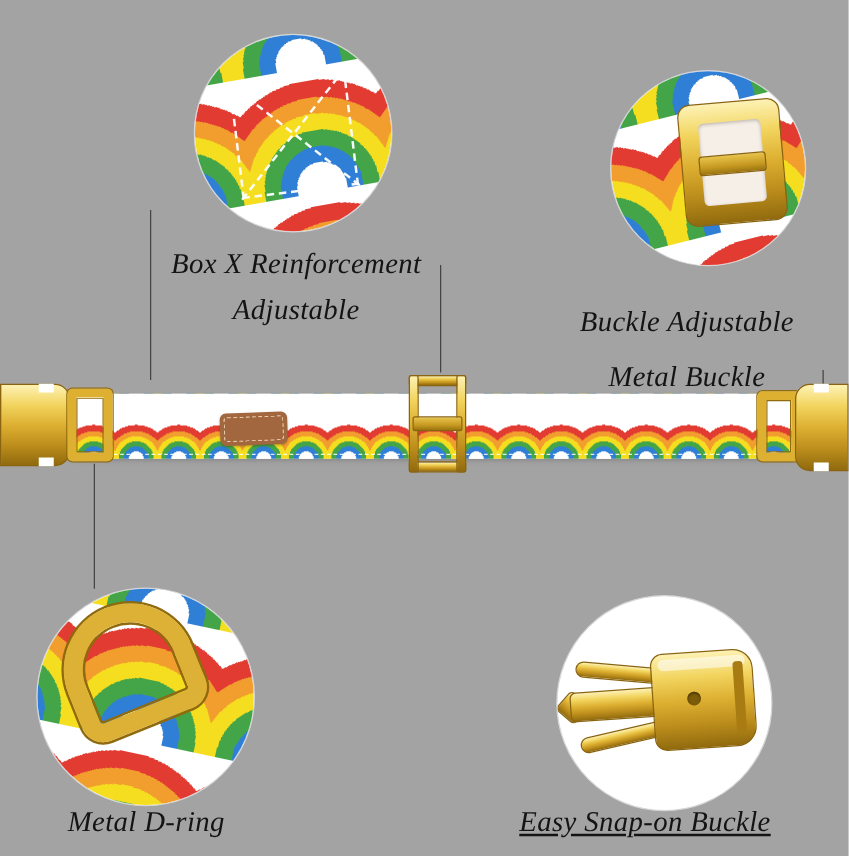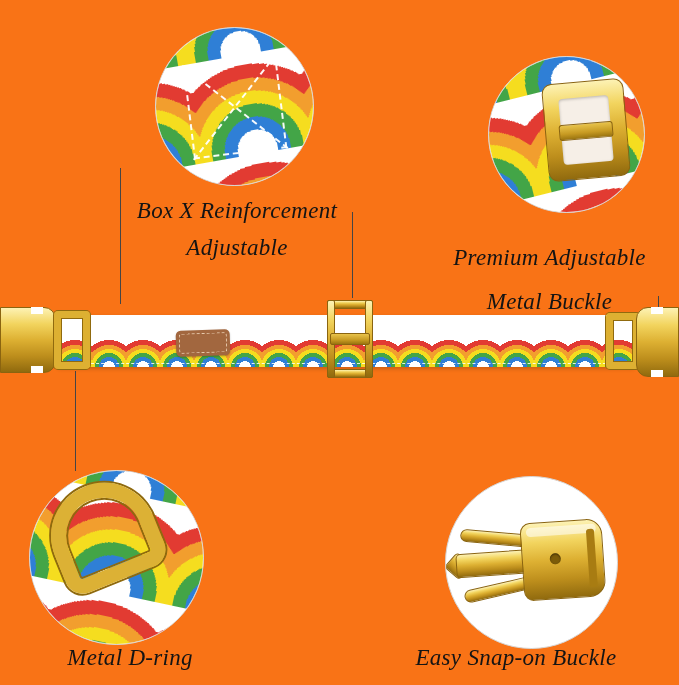--- a/index.html
+++ b/index.html
@@ -1,16 +1,16 @@
 <!DOCTYPE html>
 <html><head>
 <meta charset="utf-8">
 <style>
   html,body{margin:0;padding:0;background:#fff;}
-  #root{position:relative;width:679px;height:685px;background:#f97316;overflow:hidden;
+  #root{position:relative;width:679px;height:685px;background:#a3a3a3;overflow:hidden;
         font-family:"Liberation Serif",serif;}
 
   
   .connector{position:absolute;width:1px;background:#454545;z-index:1;}
   #line-stitch-left{left:120px;top:168px;height:136px;}
   #line-roll-center{left:352px;top:212px;height:86px;}
   #line-right-buckle{left:658px;top:296px;height:16px;}
   #line-dring{left:75px;top:371px;height:100px;}
 
   
@@ -113,22 +113,22 @@
   .snap-hole{position:absolute;left:104px;top:78px;width:11px;height:11px;border-radius:50%;
     background:#7c5c09;box-shadow:inset 0 1px 2px rgba(0,0,0,.5);}
   .snap-shine{position:absolute;left:82px;top:51px;width:70px;height:9px;
     background:rgba(255,255,255,.55);border-radius:6px;}
 
   
   .label{position:absolute;z-index:6;color:#141414;text-align:center;
     font-style:italic;font-size:23px;letter-spacing:.3px;}
   #t-stitch{left:103px;top:192px;width:268px;line-height:37px;}
   #t-roll{left:420px;top:236px;width:259px;line-height:44px;}
-  #t-dring{left:40px;top:644px;width:180px;line-height:28px;}
-  #t-snap{left:392px;top:644px;width:248px;line-height:28px;}
+  #t-dring{left:27px;top:644px;width:180px;line-height:28px;}
+  #t-snap{left:392px;top:644px;width:248px;line-height:28px;text-decoration:underline;}
   .label span{display:block;}
 </style>
 </head>
 <body>
 
 <div id="root">
 
   <div class="connector" id="line-stitch-left"></div>
   <div class="connector" id="line-roll-center"></div>
   <div class="connector" id="line-right-buckle"></div>
@@ -190,21 +190,21 @@
       <div class="snap-hole"></div>
       <div class="snap-slot"></div>
     </div>
   </div>
 
   <div class="label" id="t-stitch">
     <span>Box X Reinforcement</span>
     <span>Adjustable</span>
   </div>
   <div class="label" id="t-roll">
-    <span>Premium Adjustable</span>
+    <span>Buckle Adjustable</span>
     <span>Metal Buckle</span>
   </div>
   <div class="label" id="t-dring">
     <span>Metal D-ring</span>
   </div>
   <div class="label" id="t-snap">
     <span>Easy Snap-on Buckle</span>
   </div>
 
 </div>

